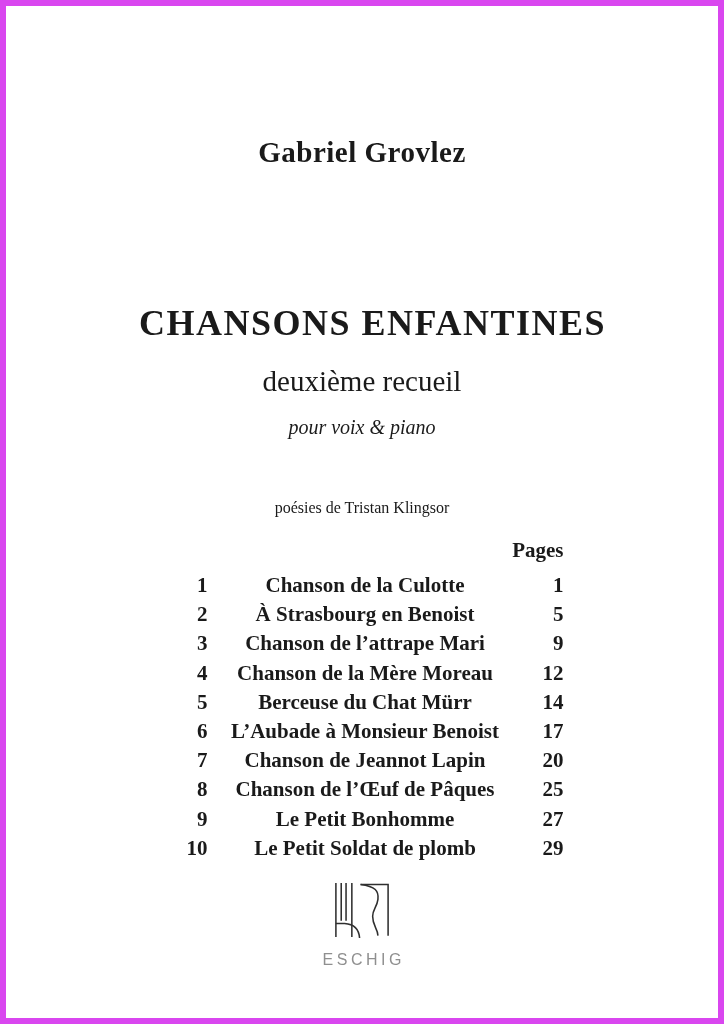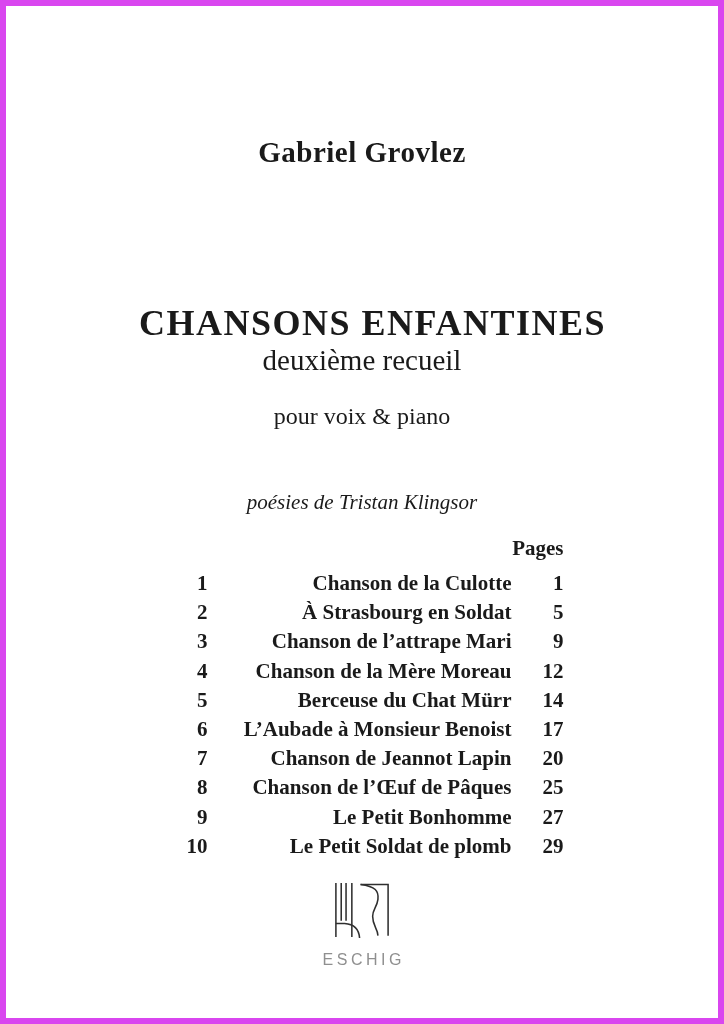--- a/index.html
+++ b/index.html
@@ -33,31 +33,32 @@
     text-align: center;
   }
   .work-title {
     margin-top: 133px;
     font-size: 36px;
     font-weight: bold;
     letter-spacing: 1.5px;
     padding-left: 21px;
   }
   .work-subtitle {
+    margin-top: 21px;
     font-size: 29px;
   }
   .instrumentation {
-    margin-top: 26px;
-    font-size: 24px;
+    margin-top: 18px;
+    font-size: 20px;
+    font-style: italic;
   }
   .poet-credit {
     margin-top: 60px;
     text-align: center;
-    font-style: italic;
-    font-size: 21px;
+    font-size: 16px;
   }
   .toc {
     width: 403px;
     margin: 19px auto 12px auto;
     font-size: 21px;
     font-weight: bold;
   }
   .toc-header {
     text-align: right;
     line-height: 29px;
@@ -70,21 +71,21 @@
     align-items: baseline;
     line-height: 29.2px;
   }
   .toc-num {
     width: 47px;
     text-align: right;
     flex: 0 0 auto;
   }
   .toc-title {
     flex: 1 1 auto;
-    text-align: right;
+    text-align: center;
     padding-left: 11px;
   }
   .toc-page {
     flex: 0 0 auto;
     width: 52px;
     text-align: right;
   }
   .publisher {
     position: absolute;
     left: 0;
@@ -123,21 +124,21 @@
     <div class="toc-header">Pages</div>
 
     <div class="toc-rows">
       <div class="toc-row">
         <span class="toc-num">1</span>
         <span class="toc-title">Chanson de la Culotte</span>
         <span class="toc-page">1</span>
       </div>
       <div class="toc-row">
         <span class="toc-num">2</span>
-        <span class="toc-title">À Strasbourg en Soldat</span>
+        <span class="toc-title">À Strasbourg en Benoist</span>
         <span class="toc-page">5</span>
       </div>
       <div class="toc-row">
         <span class="toc-num">3</span>
         <span class="toc-title">Chanson de l’attrape Mari</span>
         <span class="toc-page">9</span>
       </div>
       <div class="toc-row">
         <span class="toc-num">4</span>
         <span class="toc-title">Chanson de la Mère Moreau</span>

